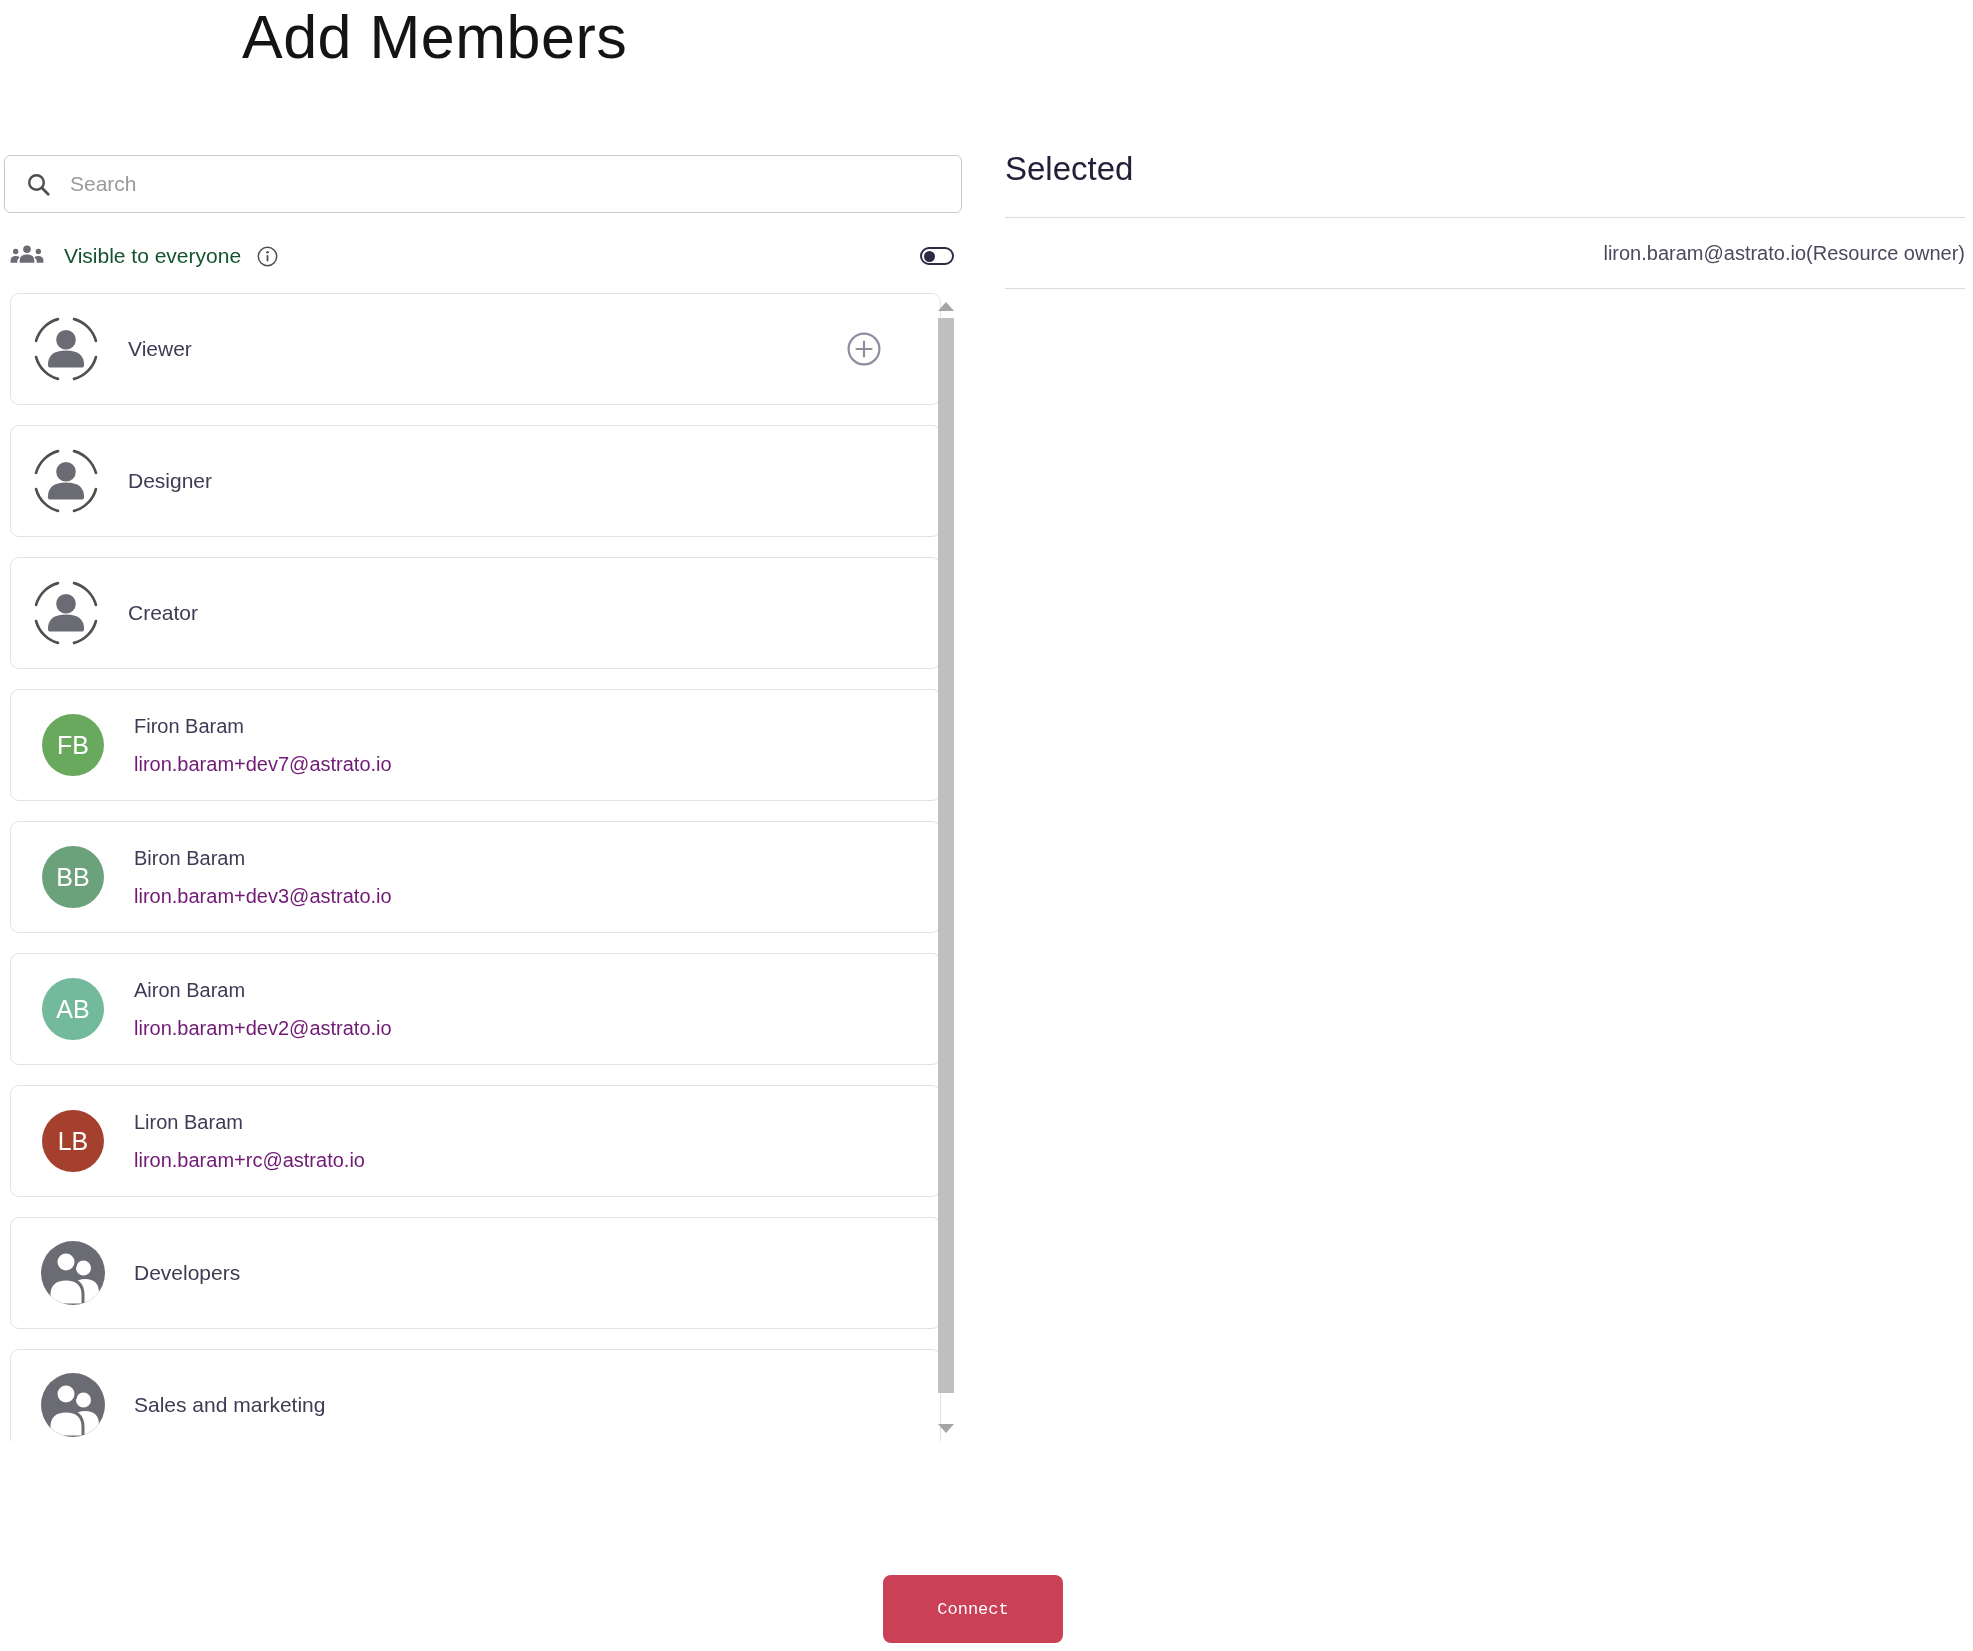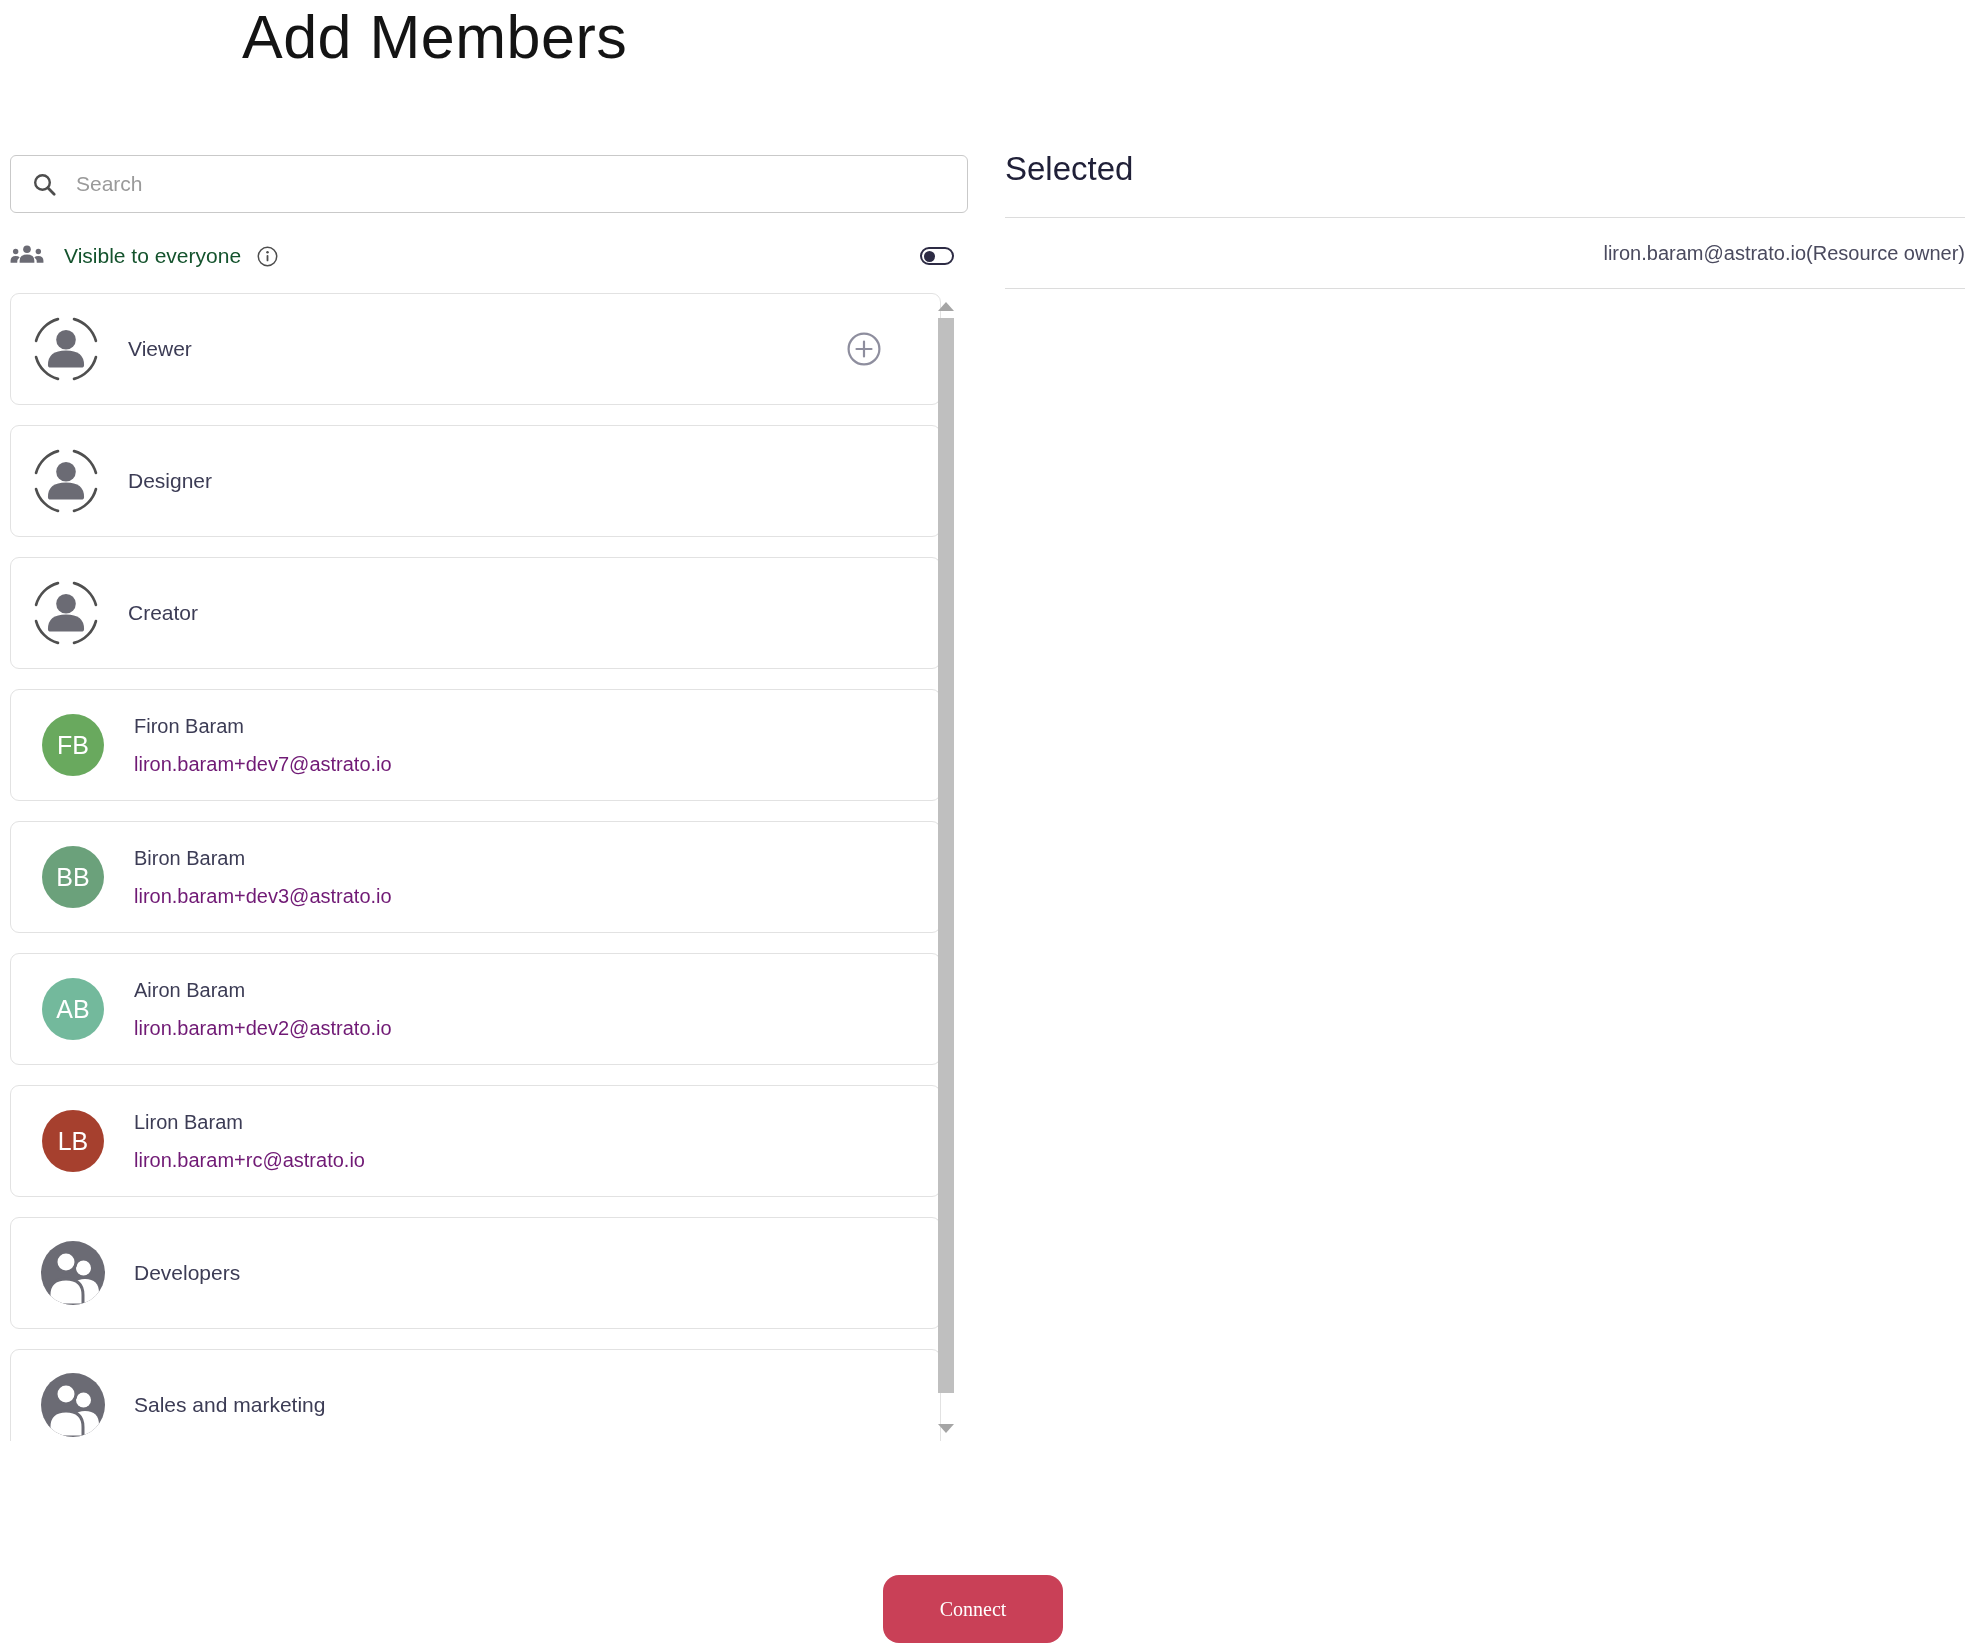--- a/index.html
+++ b/index.html
@@ -4,21 +4,21 @@
 <style>
   * { margin:0; padding:0; box-sizing:border-box; }
   html,body { width:1973px; height:1651px; background:#ffffff;
               font-family:"Liberation Sans", sans-serif; position:relative; overflow:hidden; }
 
   
   .page-title { position:absolute; left:242px; top:2px; font-size:61px; font-weight:400;
                 color:#141414; letter-spacing:0.5px; }
 
   
-  .search-box { position:absolute; left:10px; top:155px; width:958px; height:58px;
+  .search-box { position:absolute; left:4px; top:155px; width:958px; height:58px;
                 border:1px solid #c9c9c9; border-radius:6px; display:flex; align-items:center;
                 padding-left:20px; background:#fff; }
   .search-box input { border:none; outline:none; flex:1; font-size:21px; color:#333;
                       margin-left:18px; font-family:"Liberation Sans", sans-serif; background:transparent; }
   .search-box input::placeholder { color:#9a9a9a; }
 
   
   .visibility-row { position:absolute; left:10px; top:238px; width:958px; height:36px;
                     display:flex; align-items:center; }
   .visibility-label { font-size:21px; color:#14532d; margin-left:20px; }
@@ -56,22 +56,22 @@
   .selected-panel { position:absolute; left:1005px; top:150px; width:960px; }
   .selected-heading { font-size:33px; font-weight:400; color:#202038; }
   .selected-row { height:72px; display:flex; align-items:center; justify-content:flex-end;
                   padding-left:36px; }
   .selected-row.first { margin-top:29px; border-top:1px solid #dcdcdc; border-bottom:1px solid #dcdcdc; }
   .selected-email { font-size:20px; color:#4a4a5e; }
   .selected-role { font-size:20px; color:#4a4a5e; }
 
   
   .connect-btn { position:absolute; left:883px; top:1575px; width:180px; height:68px;
-                 background:#c94057; color:#fff; border:none; border-radius:16px;
-                 font-size:20px; font-family:Liberation Serif, serif; cursor:pointer; }
+                 background:#c94057; color:#fff; border:none; border-radius:8px;
+                 font-size:17px; font-family:Liberation Mono, monospace; cursor:pointer; }
 
   svg { display:block; }
 </style>
 </head>
 <body>
 
 <svg width="0" height="0" style="position:absolute">
   <defs>
     <g id="person-dashed">
       <path d="M39.8 3 A30 30 0 0 1 61 24.2 M61 39.8 A30 30 0 0 1 39.8 61 M24.2 61 A30 30 0 0 1 3 39.8 M3 24.2 A30 30 0 0 1 24.2 3" fill="none" stroke="#4f4f4f" stroke-width="2.6" stroke-linecap="round"></path>

